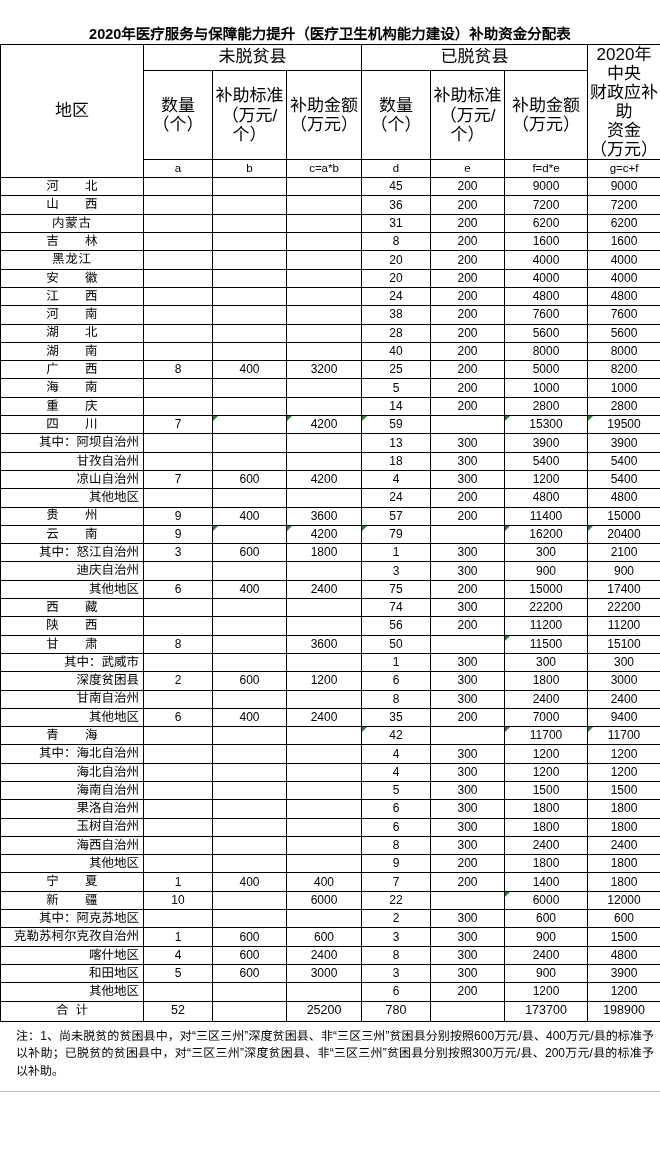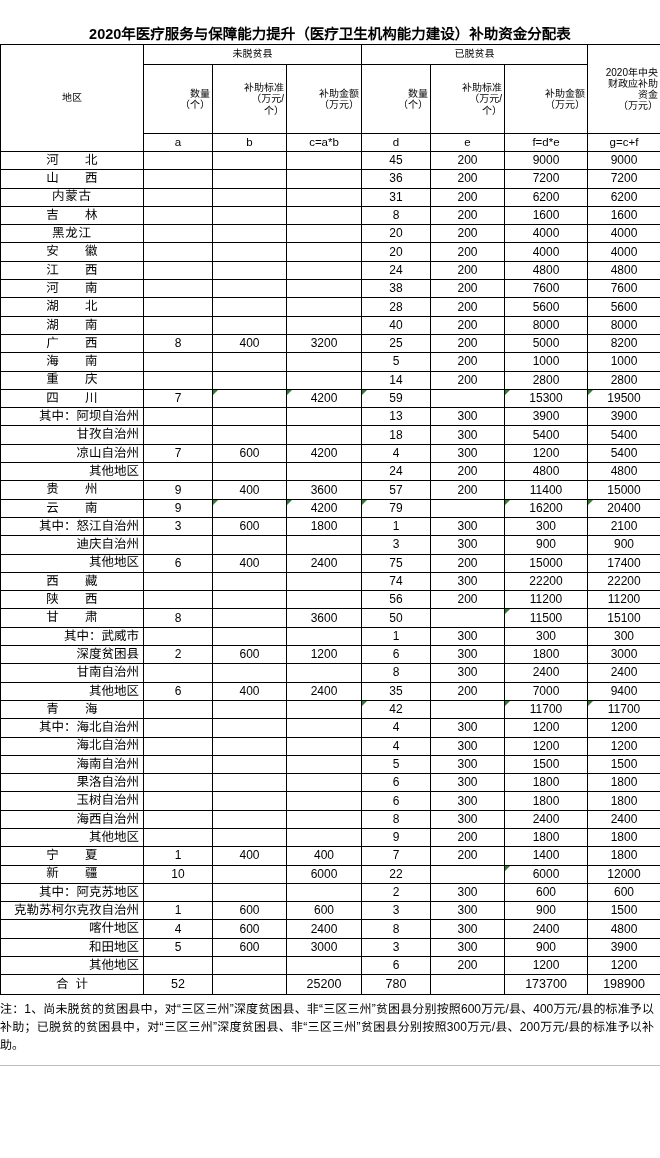--- a/index.html
+++ b/index.html
@@ -56,32 +56,31 @@
   col.c-region { width: 143px; }
   col.c-a      { width: 69px; }
   col.c-b      { width: 74px; }
   col.c-c      { width: 75px; }
   col.c-d      { width: 69px; }
   col.c-e      { width: 74px; }
   col.c-f      { width: 83px; }
   col.c-g      { width: 73px; }
 
   .hdr-group, .hdr-sub, .hdr-region, .hdr-total {
-    font-size: 10px;
+    font-size: 17px;
     font-weight: normal;
   }
   .hdr-group { height: 19px; }
   .hdr-sub   { height: 68px; }
   .hdr-letter { height: 17px; font-size: 11.5px; }
 
   .hdr-sub .lbl {
     display: block;
     white-space: normal;
     line-height: 1.12;
-    text-align: right;
   }
 
   td.region {
     text-align: center;
     font-size: 12.5px;
   }
   td.region.sub {
     text-align: right;
     padding-right: 4px;
   }
@@ -115,21 +114,21 @@
     position: absolute;
     top: 0;
     left: 0;
     border-top: 5px solid #2f7d32;
     border-right: 5px solid transparent;
   }
 
   .notes {
     font-size: 12px;
     line-height: 1.48;
-    padding: 6px 6px 0 0;
+    padding: 6px 6px 0 16px;
     text-align: justify;
   }
   .notes p { margin: 0; }
   .notes p.n2 { text-indent: 4.6em; }
   .footline {
     border-top: 1px solid #bfbfbf;
     margin-top: 10px;
   }
 </style>
 </head>

